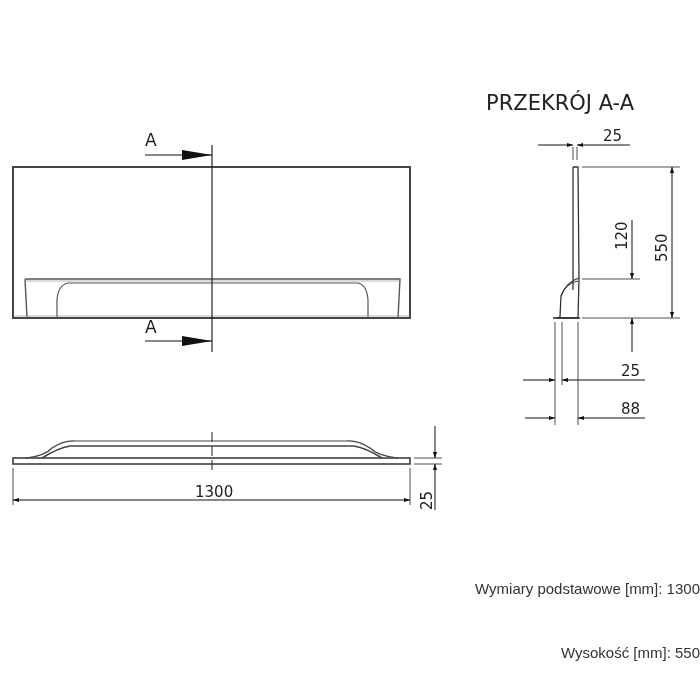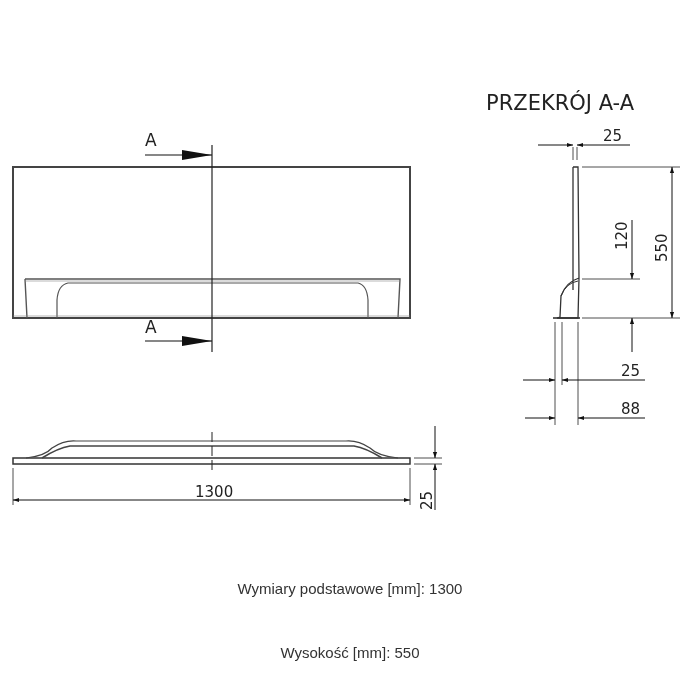--- a/index.html
+++ b/index.html
@@ -22,21 +22,21 @@
       height: 700px;
     }
     svg text {
       font-family: "DejaVu Sans", sans-serif;
       fill: #222;
     }
     .specs {
       position: absolute;
       left: 0;
       width: 700px;
-      text-align: center;
+      text-align: right;
       font-size: 15px;
       color: #333;
       font-family: "Liberation Sans", sans-serif;
     }
   </style>
 </head>
 <body>
 
 <svg id="drawing" viewBox="0 0 700 700" width="700" height="700" xmlns="http://www.w3.org/2000/svg">
   <defs>

